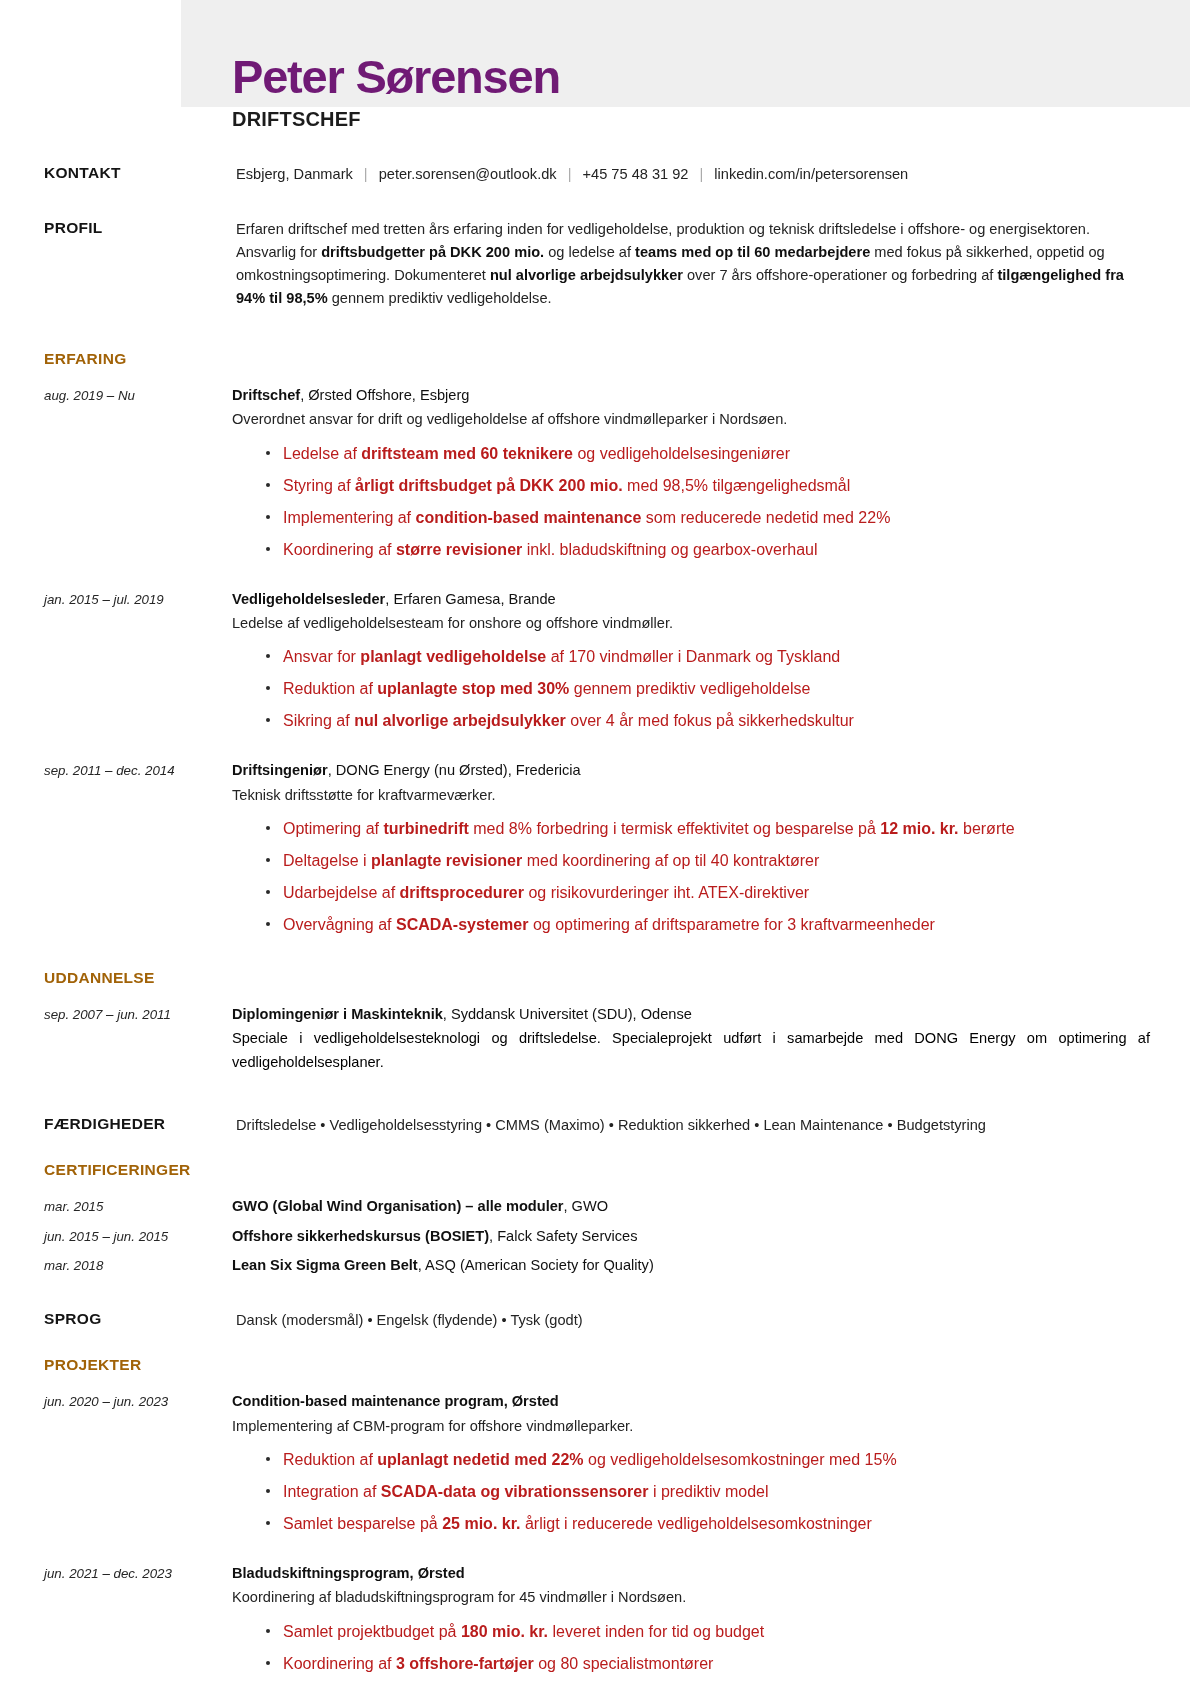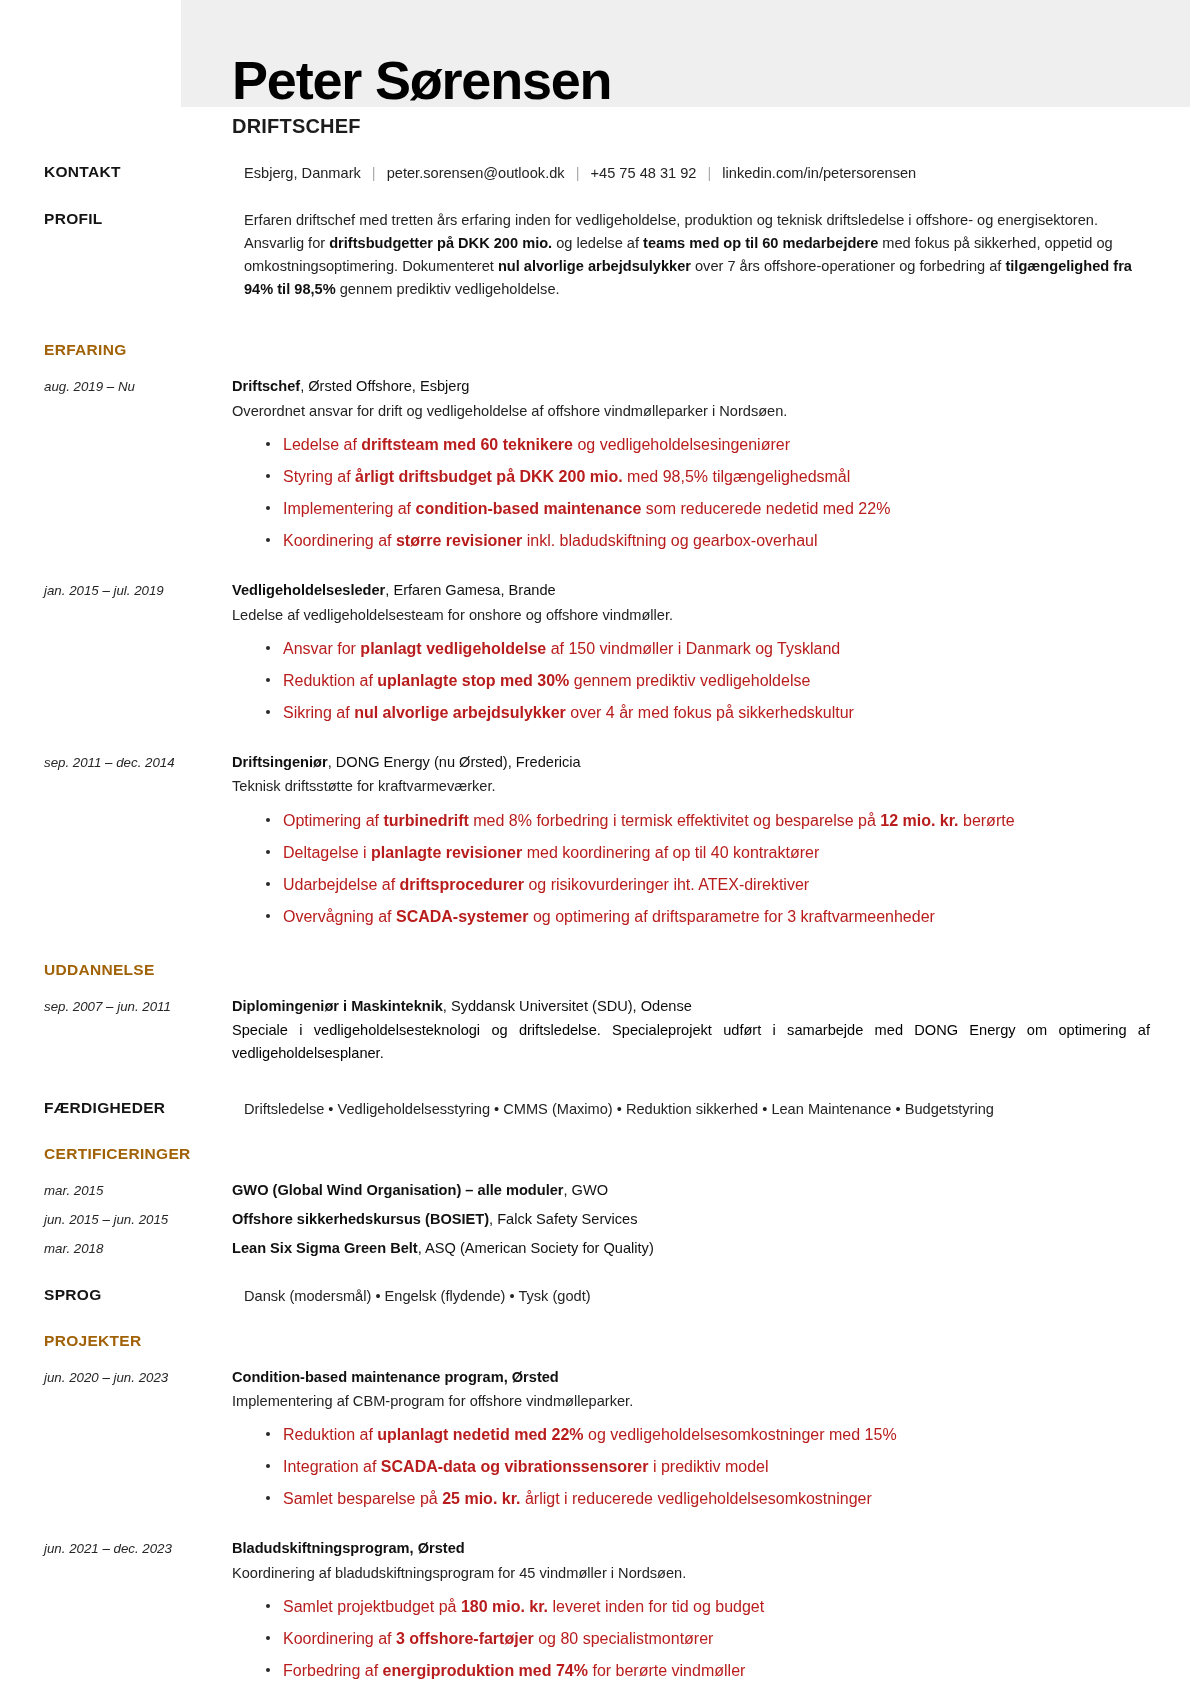--- a/index.html
+++ b/index.html
@@ -27,41 +27,42 @@
     left: 181px;
     right: 0;
     height: 107px;
     background: #efefef;
   }
   .header {
     position: relative;
     padding: 52px 40px 0 232px;
   }
   .name {
-    font-size: 54px;
+    font-size: 47px;
     font-weight: 700;
     letter-spacing: -1.2px;
     line-height: 1.06;
-    color: #000000;
+    color: #701a75;
     margin: 0;
   }
   .role {
     font-size: 20px;
     font-weight: 700;
     letter-spacing: 0.2px;
     color: #1c1c1c;
     margin: 6px 0 0 0;
   }
 
   
   .section {
     display: grid;
     grid-template-columns: 188px 1fr;
-    column-gap: 12px;
+    column-gap: 4px;
     padding: 0 40px 0 44px;
+    margin-top: 8px;
   }
 
   .sec-label {
     font-size: 15.5px;
     font-weight: 700;
     letter-spacing: 0.3px;
     color: #141414;
     text-transform: uppercase;
     padding-top: 1px;
   }
@@ -201,21 +202,21 @@
           </ul>
         </div>
       </div>
       <div style="height: 26px;"></div>
       <div class="entry">
         <div class="entry-date">jan. 2015 – jul. 2019</div>
         <div class="entry-main">
           <div class="entry-title"><b>Vedligeholdelsesleder</b><span>, Erfaren Gamesa, Brande</span></div>
           <div class="entry-sub">Ledelse af vedligeholdelsesteam for onshore og offshore vindmøller.</div>
           <ul class="bullets">
-            <li><span>Ansvar for </span><b>planlagt vedligeholdelse</b><span> af 150 vindmøller i Danmark og Tyskland</span></li>
+            <li><span>Ansvar for </span><b>planlagt vedligeholdelse</b><span> af 170 vindmøller i Danmark og Tyskland</span></li>
             <li><span>Reduktion af </span><b>uplanlagte stop med 30%</b><span> gennem prediktiv vedligeholdelse</span></li>
             <li><span>Sikring af </span><b>nul alvorlige arbejdsulykker</b><span> over 4 år med fokus på sikkerhedskultur</span></li>
           </ul>
         </div>
       </div>
       <div style="height: 26px;"></div>
       <div class="entry">
         <div class="entry-date">sep. 2011 – dec. 2014</div>
         <div class="entry-main">
           <div class="entry-title"><b>Driftsingeniør</b><span>, DONG Energy (nu Ørsted), Fredericia</span></div>

